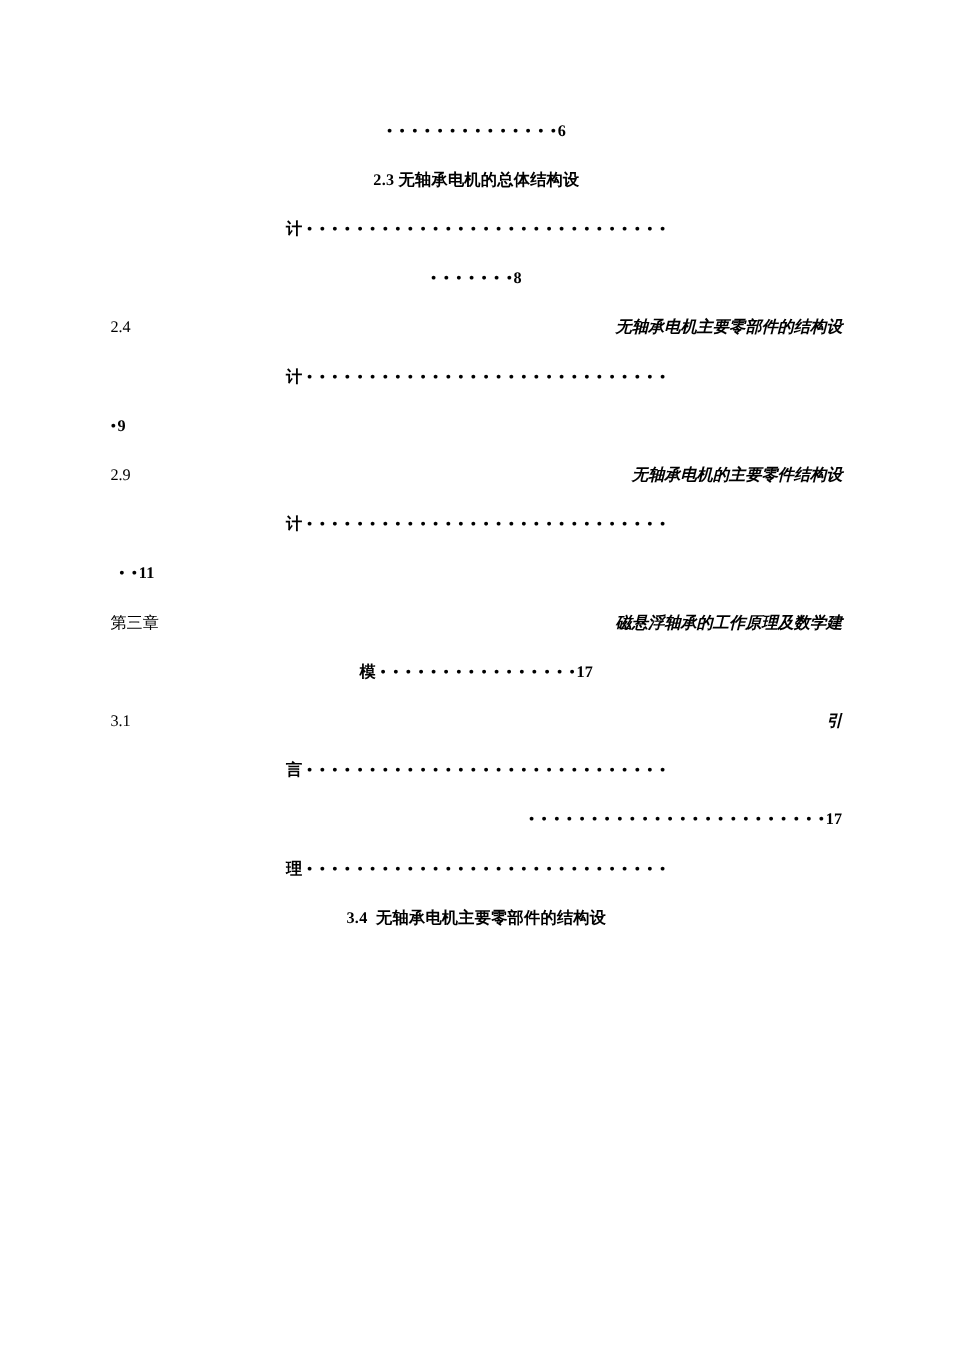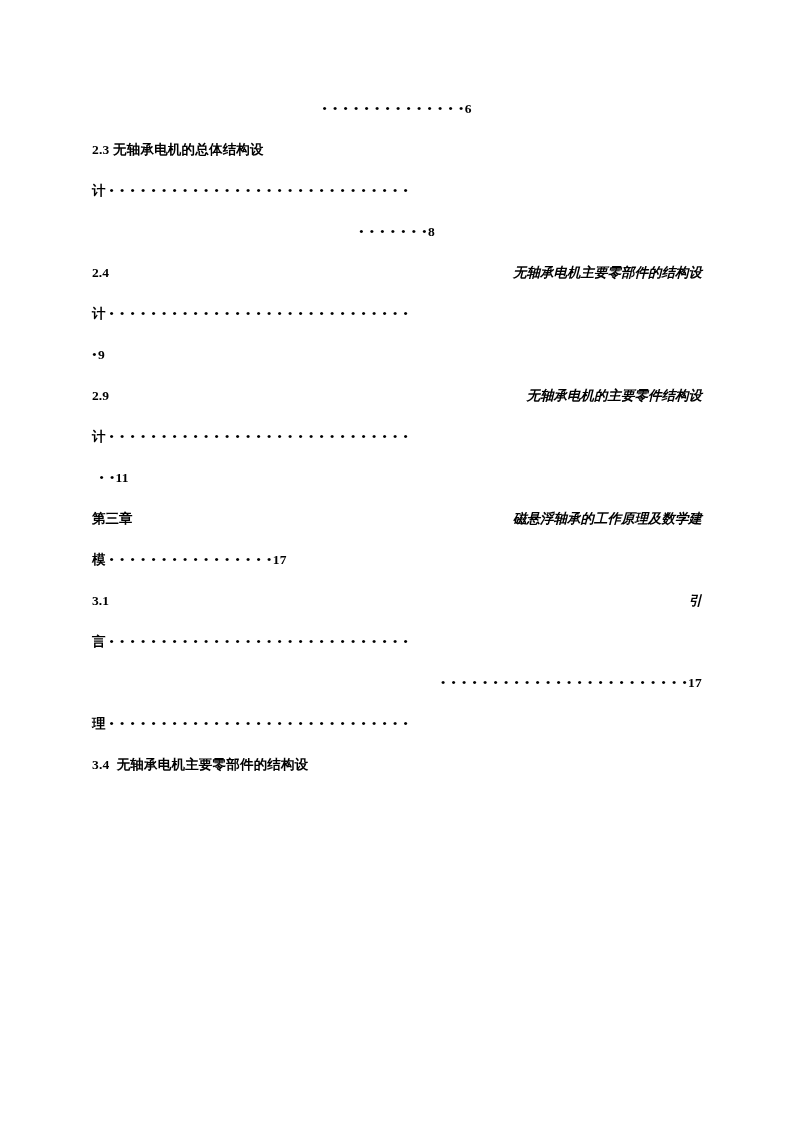--- a/index.html
+++ b/index.html
@@ -29,40 +29,41 @@
   }
   .entry {
     margin-bottom: 0px;
   }
   .line {
     display: block;
     font-size: 13.5px;
     line-height: 41px;
     white-space: nowrap;
     letter-spacing: 0.2px;
+    text-align: center;
   }
   .line.bold {
     font-weight: bold;
   }
   .num {
     font-weight: bold;
   }
   .dots {
     letter-spacing: 1.2px;
   }
   .head-row {
     display: flex;
     justify-content: space-between;
     align-items: baseline;
     font-size: 13.5px;
     line-height: 41px;
     white-space: nowrap;
   }
   .head-row .lead {
-    font-weight: bold;
+    font-weight: normal;
     text-align: center;
   }
   .head-row .title {
     font-weight: bold;
     font-style: italic;
   }
   .tail-right {
     text-align: right;
     display: block;
   }

